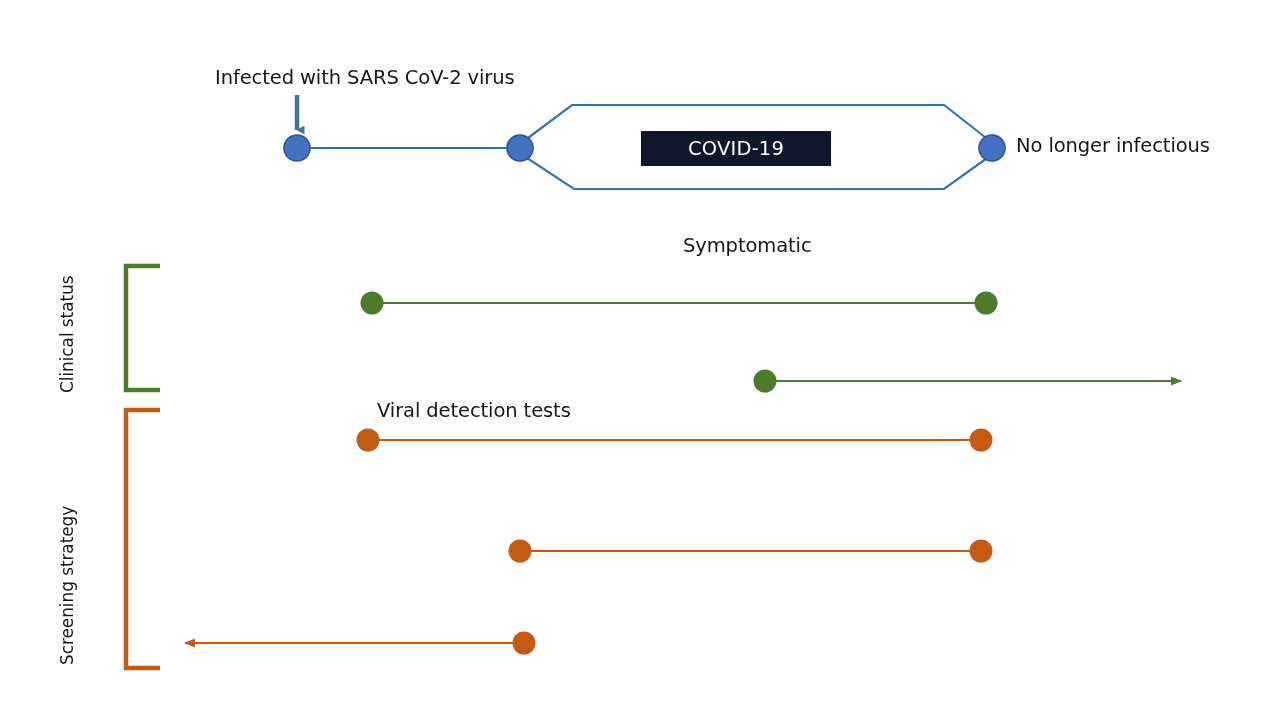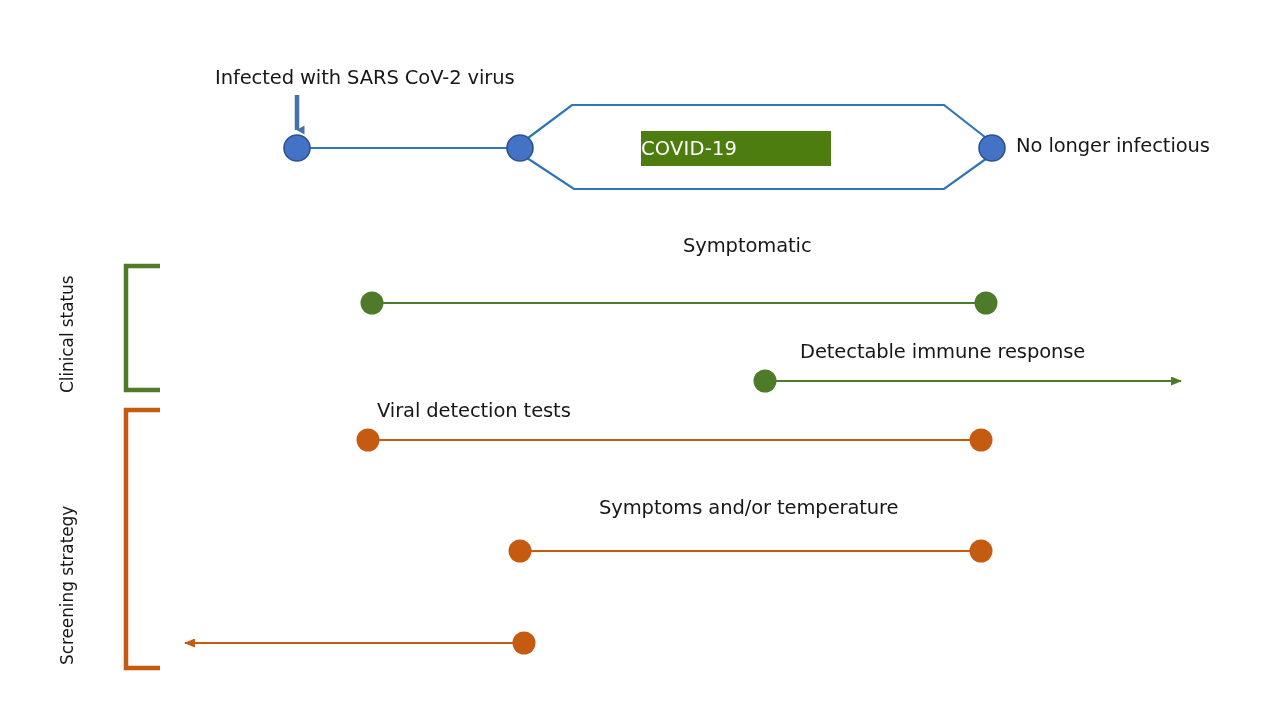--- a/index.html
+++ b/index.html
@@ -38,24 +38,24 @@
     color: #171717;
     letter-spacing: -0.1px;
   }
   .lbl-20 { font-size: 19.5px; }
   .covid-box {
     position: absolute;
     left: 641px;
     top: 131px;
     width: 190px;
     height: 35px;
-    background: #4d7c0f;
+    background: #0f172a;
     display: flex;
     align-items: center;
-    justify-content: flex-start;
+    justify-content: center;
   }
   .covid-box span {
     color: #ffffff;
     font-size: 19.5px;
     font-family: "DejaVu Sans", "Liberation Sans", sans-serif;
     letter-spacing: 0.2px;
   }
   .vlabel {
     position: absolute;
     writing-mode: vertical-rl;
@@ -139,20 +139,18 @@
 
   <div class="covid-box">
     <span>COVID-19</span>
   </div>
 
   <div class="vlabel" style="left:57px; top:268px; height:125px;">Clinical status</div>
 
   <div class="vlabel" style="left:57px; top:415px; height:250px;">Screening strategy</div>
 
 
-  <div class="lbl lbl-20" style="left:800px; top:340px;">Detectable immune response</div>
 
   <div class="lbl lbl-20" style="left:377px; top:399px;">Viral detection tests</div>
 
-  <div class="lbl lbl-20" style="left:599px; top:496px;">Symptoms and/or temperature</div>
 
 
 </div>
 
 </body></html>

